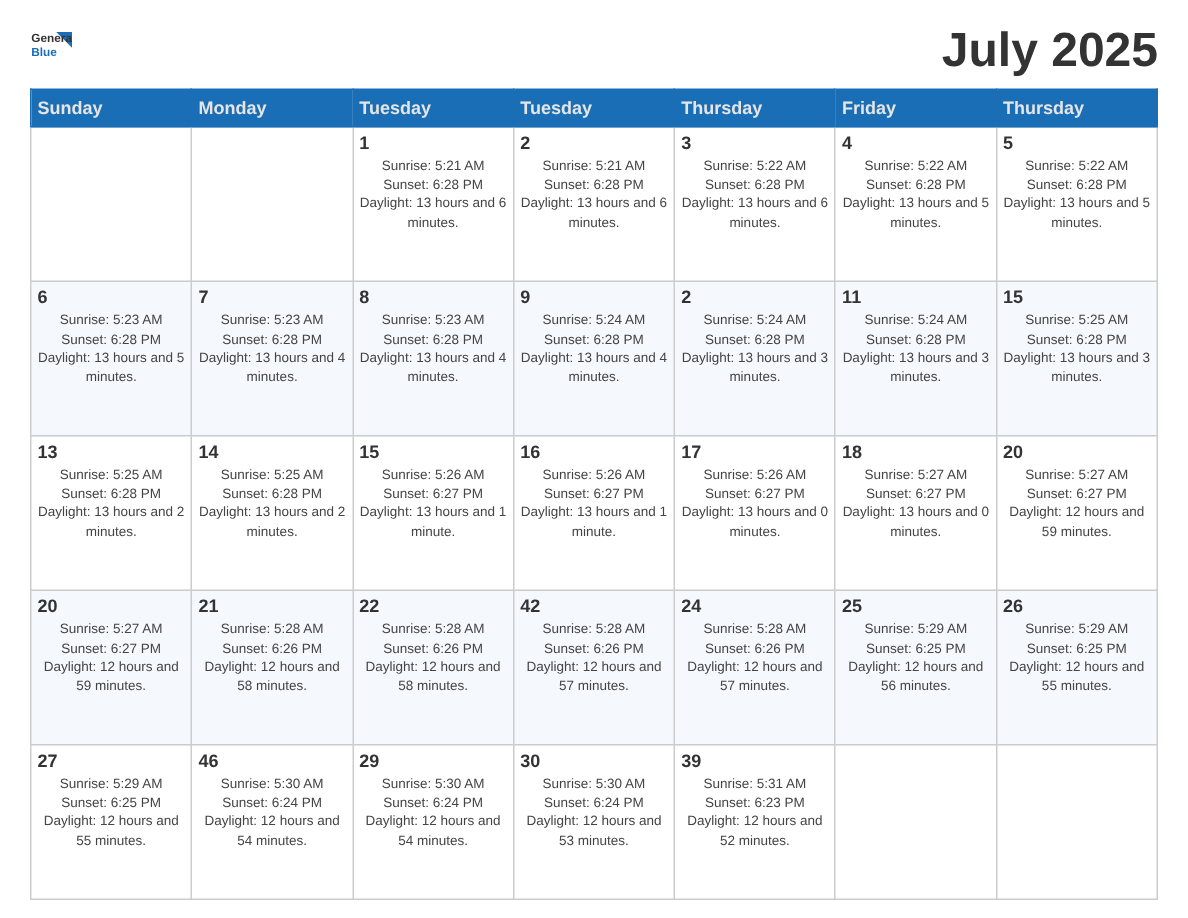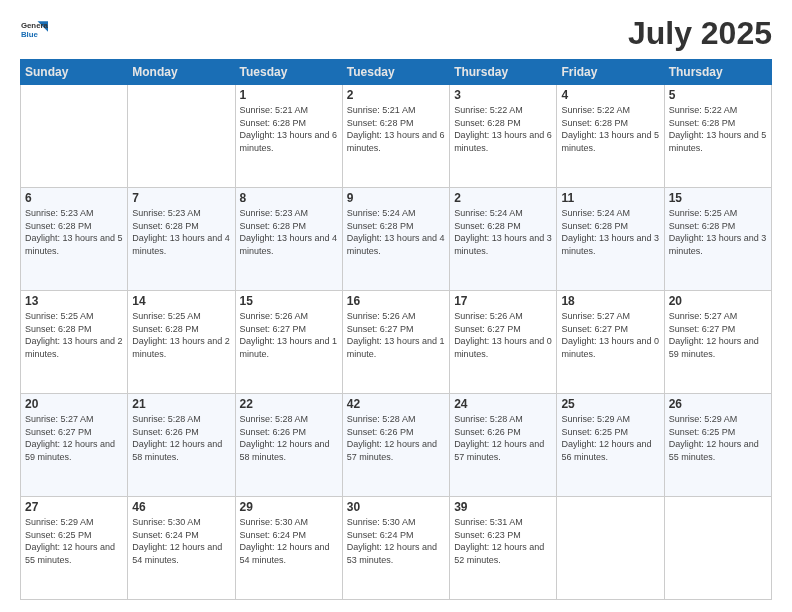--- a/index.html
+++ b/index.html
@@ -73,20 +73,21 @@
       font-size: 12px;
       font-weight: bold;
       color: #333;
       display: block;
       margin-bottom: 2px;
     }
     .day-info {
       font-size: 9px;
       color: #444;
       line-height: 1.4;
+      text-align: center;
     }
     .empty-cell {
       background: #f9f9f9;
     }
     tr:nth-child(even) td {
       background-color: #f5f8fd;
     }
     tr:nth-child(odd) td {
       background-color: #fff;
     }

